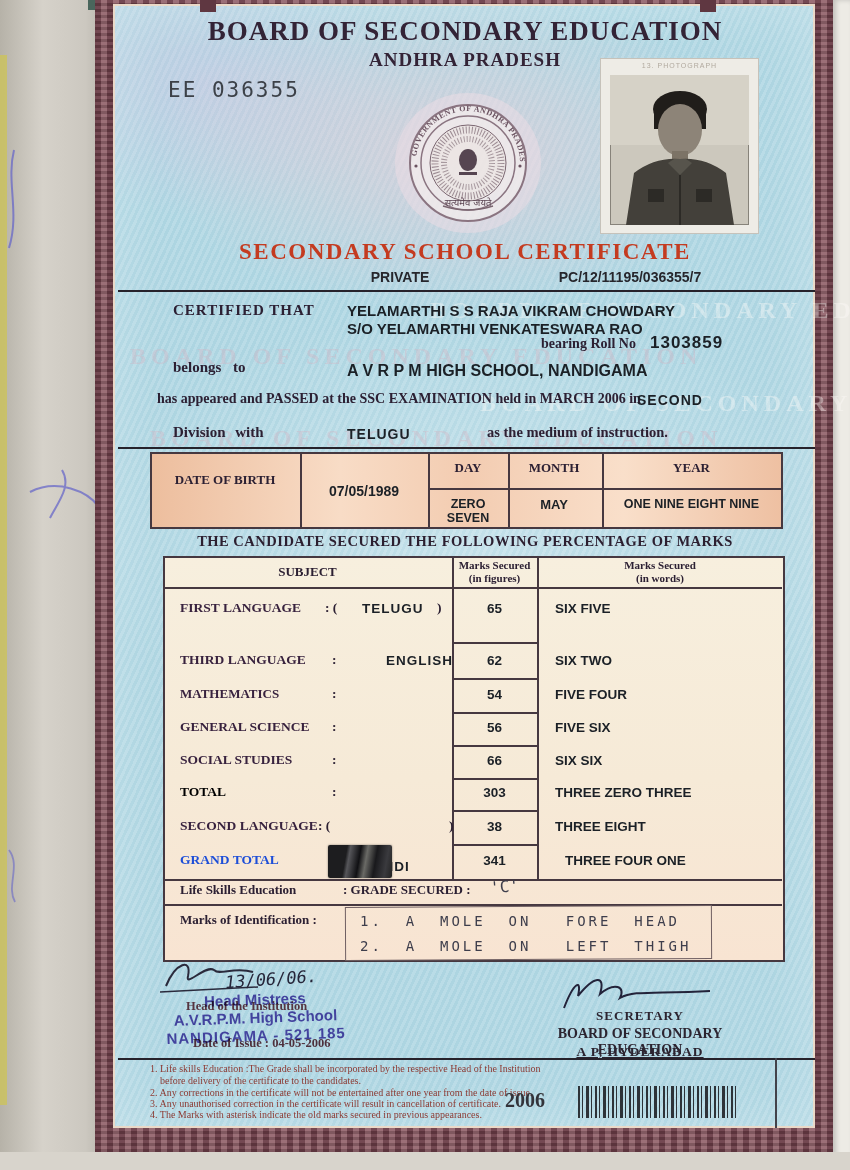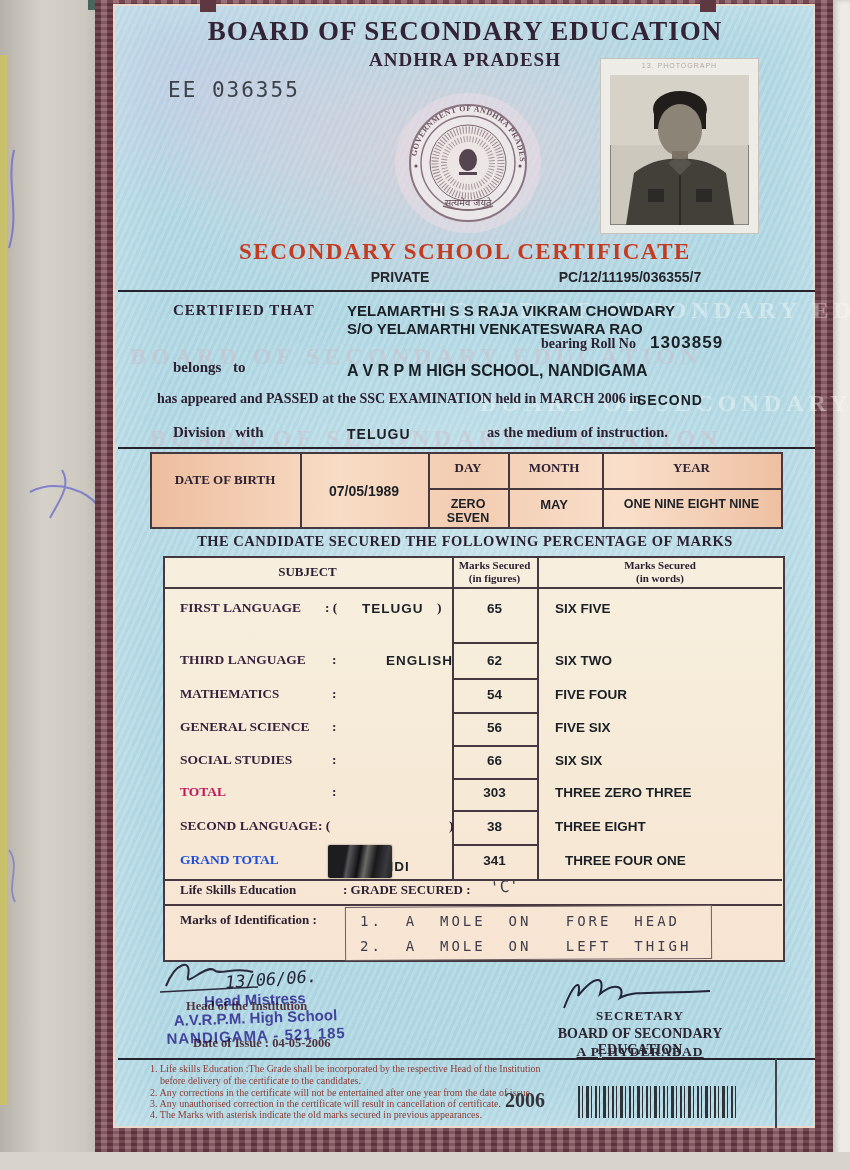--- a/index.html
+++ b/index.html
@@ -209,21 +209,21 @@
   <div class="abs serif-b" style="left:180px;top:719px;font-size:13.5px;color:#38223e;">GENERAL SCIENCE</div>
   <div class="abs serif-b ink" style="left:332px;top:719px;font-size:13.5px;">:</div>
   <div class="abs sans-b val fig-cell" style="left:452px;top:720px;font-size:13.5px;">56</div>
   <div class="abs sans-b val" style="left:555px;top:720px;font-size:13.5px;">FIVE SIX</div>
 
   <div class="abs serif-b" style="left:180px;top:752px;font-size:13.5px;color:#38223e;">SOCIAL STUDIES</div>
   <div class="abs serif-b ink" style="left:332px;top:752px;font-size:13.5px;">:</div>
   <div class="abs sans-b val fig-cell" style="left:452px;top:753px;font-size:13.5px;">66</div>
   <div class="abs sans-b val" style="left:555px;top:753px;font-size:13.5px;">SIX SIX</div>
 
-  <div class="abs serif-b" style="left:180px;top:784px;font-size:13.5px;color:#be185d;">TOTAL</div>
+  <div class="abs serif-b" style="left:180px;top:784px;font-size:13.5px;color:#000000;">TOTAL</div>
   <div class="abs serif-b ink" style="left:332px;top:784px;font-size:13.5px;">:</div>
   <div class="abs sans-b val fig-cell" style="left:452px;top:785px;font-size:13.5px;">303</div>
   <div class="abs sans-b val" style="left:555px;top:785px;font-size:13.5px;">THREE ZERO THREE</div>
 
   <div class="abs serif-b" style="left:180px;top:818px;font-size:13.5px;color:#38223e;">SECOND LANGUAGE</div>
   <div class="abs serif-b ink" style="left:318px;top:818px;font-size:13.5px;">: (</div>
   <div class="abs sans-b val" style="left:368px;top:819px;font-size:13.5px;letter-spacing:1px;margin-top:40px;">HINDI</div>
   <div class="abs serif-b ink" style="left:449px;top:818px;font-size:13.5px;">)</div>
   <div class="abs sans-b val fig-cell" style="left:452px;top:819px;font-size:13.5px;">38</div>
   <div class="abs sans-b val" style="left:555px;top:819px;font-size:13.5px;">THREE EIGHT</div>

